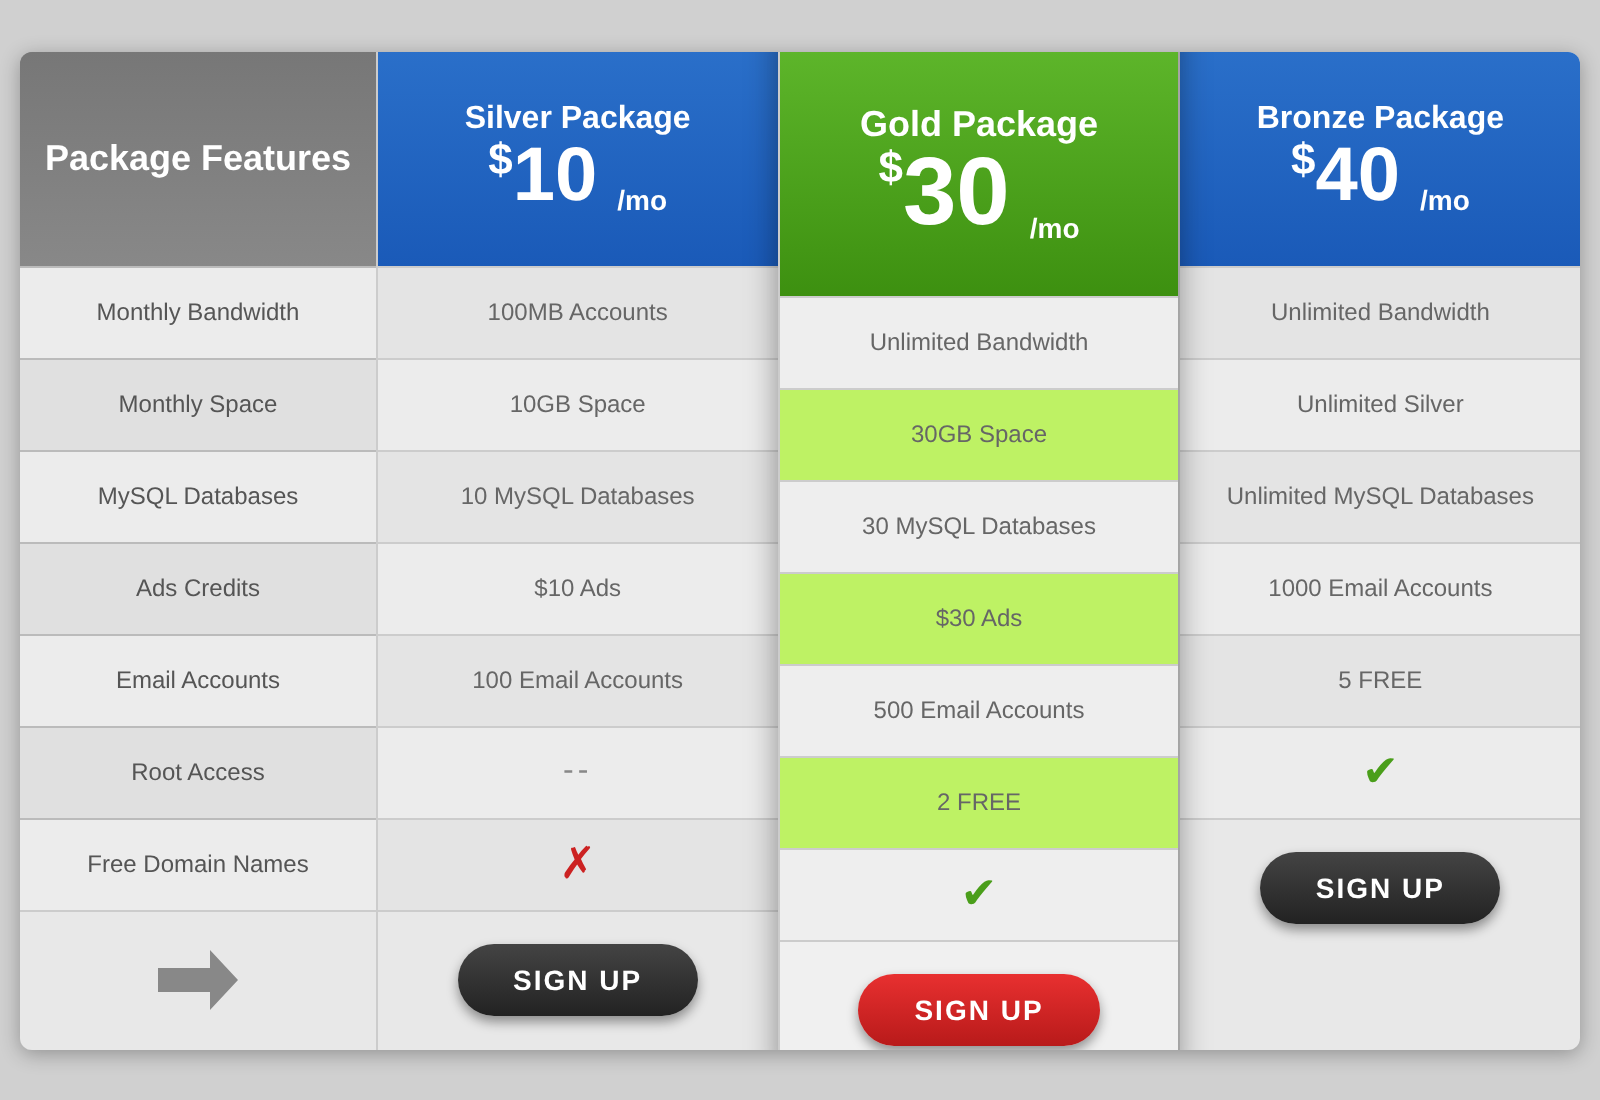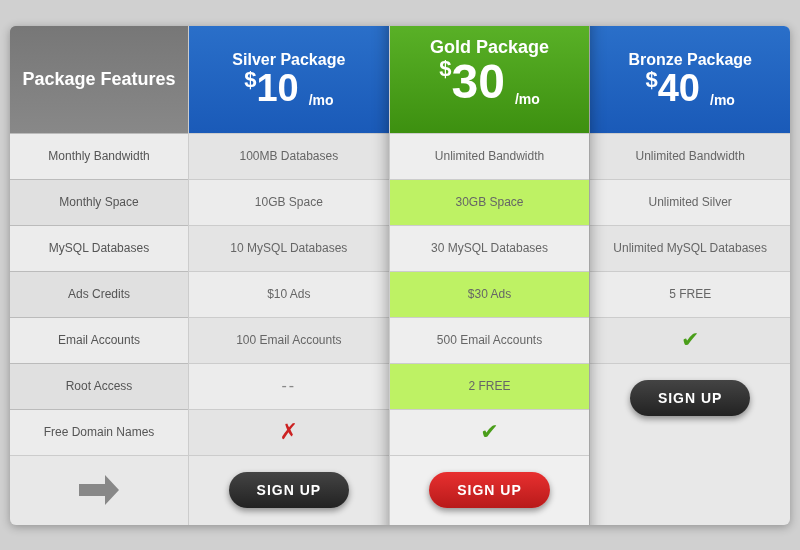--- a/index.html
+++ b/index.html
@@ -90,20 +90,21 @@
       flex-direction: column;
       align-items: center;
       justify-content: center;
     }
     .col-gold {
       position: relative;
       margin-top: -15px;
       margin-bottom: -15px;
       z-index: 10;
       box-shadow: 0 0 15px rgba(0,0,0,0.4);
+      justify-content: flex-end;
     }
     .col-gold .pkg-header {
       background: linear-gradient(to bottom, #5db52a 0%, #3d9010 100%);
       color: #fff;
       text-align: center;
       padding: 12px 8px;
       height: 122px;
       display: flex;
       flex-direction: column;
       align-items: center;
@@ -226,21 +227,21 @@
   </div>
 
   <div class="col-package col-silver">
     <div class="pkg-header">
       <div class="pkg-name">Silver Package</div>
       <div class="pkg-price">
         <sup>$</sup><span>10</span><sub>/mo</sub>
       </div>
     </div>
     <div class="data-row">
-      <span>100MB Databases</span>
+      <span>100MB Accounts</span>
     </div>
     <div class="data-row">
       <span>10GB Space</span>
     </div>
     <div class="data-row">
       <span>10 MySQL Databases</span>
     </div>
     <div class="data-row">
       <span>$10 Ads</span>
     </div>
@@ -301,20 +302,23 @@
     <div class="data-row">
       <span>Unlimited Bandwidth</span>
     </div>
     <div class="data-row">
       <span>Unlimited Silver</span>
     </div>
     <div class="data-row">
       <span>Unlimited MySQL Databases</span>
     </div>
     <div class="data-row">
+      <span>1000 Email Accounts</span>
+    </div>
+    <div class="data-row">
       <span>5 FREE</span>
     </div>
     <div class="data-row">
       <span class="check-icon">✔</span>
     </div>
     <div class="footer-area">
       <button class="signup-btn">SIGN UP</button>
     </div>
   </div>
 

